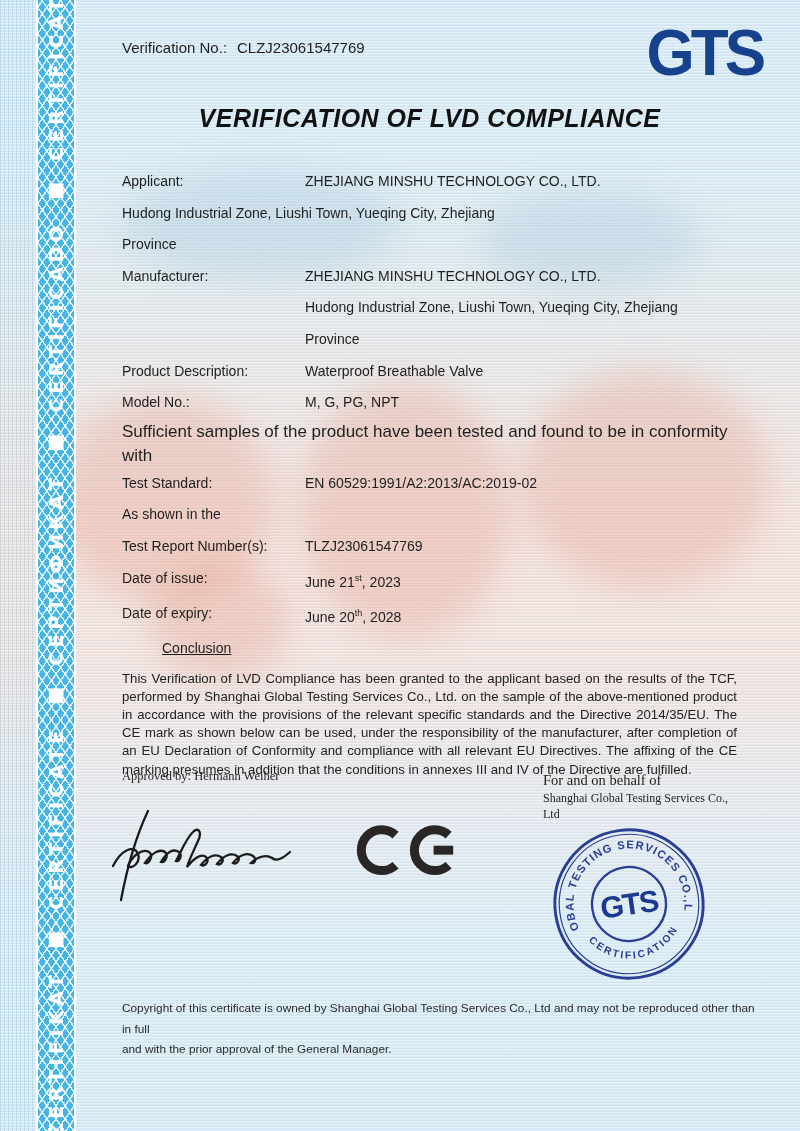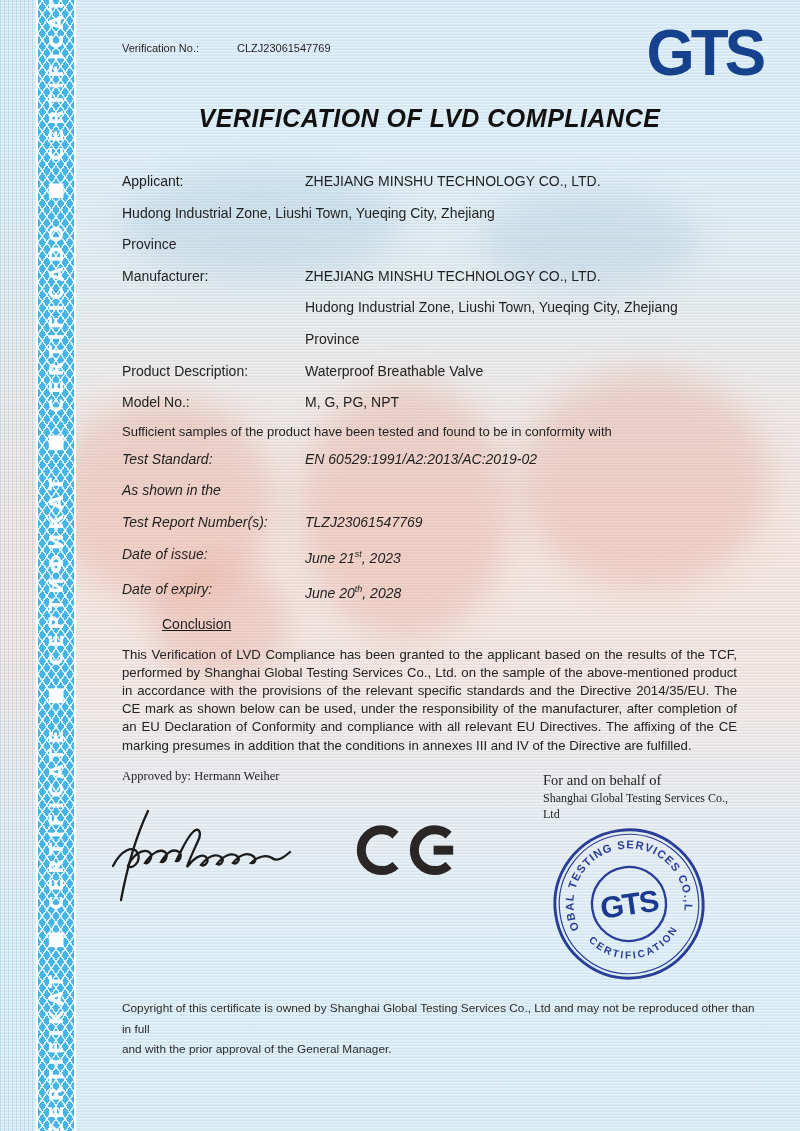--- a/index.html
+++ b/index.html
@@ -28,32 +28,32 @@
     background-image:
       repeating-linear-gradient(55deg, rgba(255,255,255,0) 0 6px, rgba(255,255,255,.8) 6px 7.5px),
       repeating-linear-gradient(-55deg, rgba(255,255,255,0) 0 6px, rgba(255,255,255,.8) 6px 7.5px);}
   .band-text{position:absolute;left:36px;top:0;width:40px;height:1131px;
     writing-mode:vertical-rl;transform:rotate(180deg);
     display:flex;align-items:center;justify-content:center;
     font-family:"DejaVu Sans","Liberation Sans",sans-serif;
     color:#ffffff;font-weight:bold;font-size:19px;letter-spacing:4.5px;word-spacing:6px;white-space:nowrap;}
 
   .content{position:absolute;left:122px;width:615px;top:0;}
-  .verif-row{margin-top:39px;display:flex;font-size:11px;line-height:18px;}
+  .verif-row{margin-top:39px;display:flex;font-size:15px;line-height:18px;}
   .verif-row .vlabel{width:115px;flex-shrink:0;}
   .logo{position:absolute;left:612px;top:22px;width:150px;text-align:right;
     font-weight:bold;font-size:62px;line-height:62px;letter-spacing:-4px;color:#16418d;transform:scaleY(1.04);}
   .title{margin-top:46px;text-align:center;font-size:25px;font-weight:bold;font-style:italic;letter-spacing:.5px;line-height:30px;color:#111;}
 
   .fields{margin-top:33px;}
   .frow{display:flex;}
   .flabel{width:183px;flex-shrink:0;font-size:14px;line-height:31.6px;}
   .fvalue{flex:1;font-size:14px;line-height:31.6px;}
-  .statement{font-size:13px;line-height:24px;margin-top:1px;}
-  .grid-row{display:flex;font-style:italic;}
+  .statement{font-size:17px;line-height:24px;margin-top:1px;}
+  .grid-row{display:flex;}
   .grid-row .flabel,.grid-row .fvalue{line-height:31.6px;}
   .conclusion-h{font-size:14px;line-height:31.6px;text-decoration:underline;margin-left:40px;}
   .para{margin-top:5px;font-size:13.2px;line-height:18.2px;text-align:justify;color:#222;}
   sup{font-size:9px;}
 
   .serif{font-family:"Liberation Serif",serif;}
   .approved{position:absolute;left:122px;top:769px;font-size:12.5px;}
   .behalf{position:absolute;left:543px;top:771px;}
   .behalf .l1{font-size:14.5px;line-height:19px;}
   .behalf .l2{font-size:12px;line-height:16px;}

